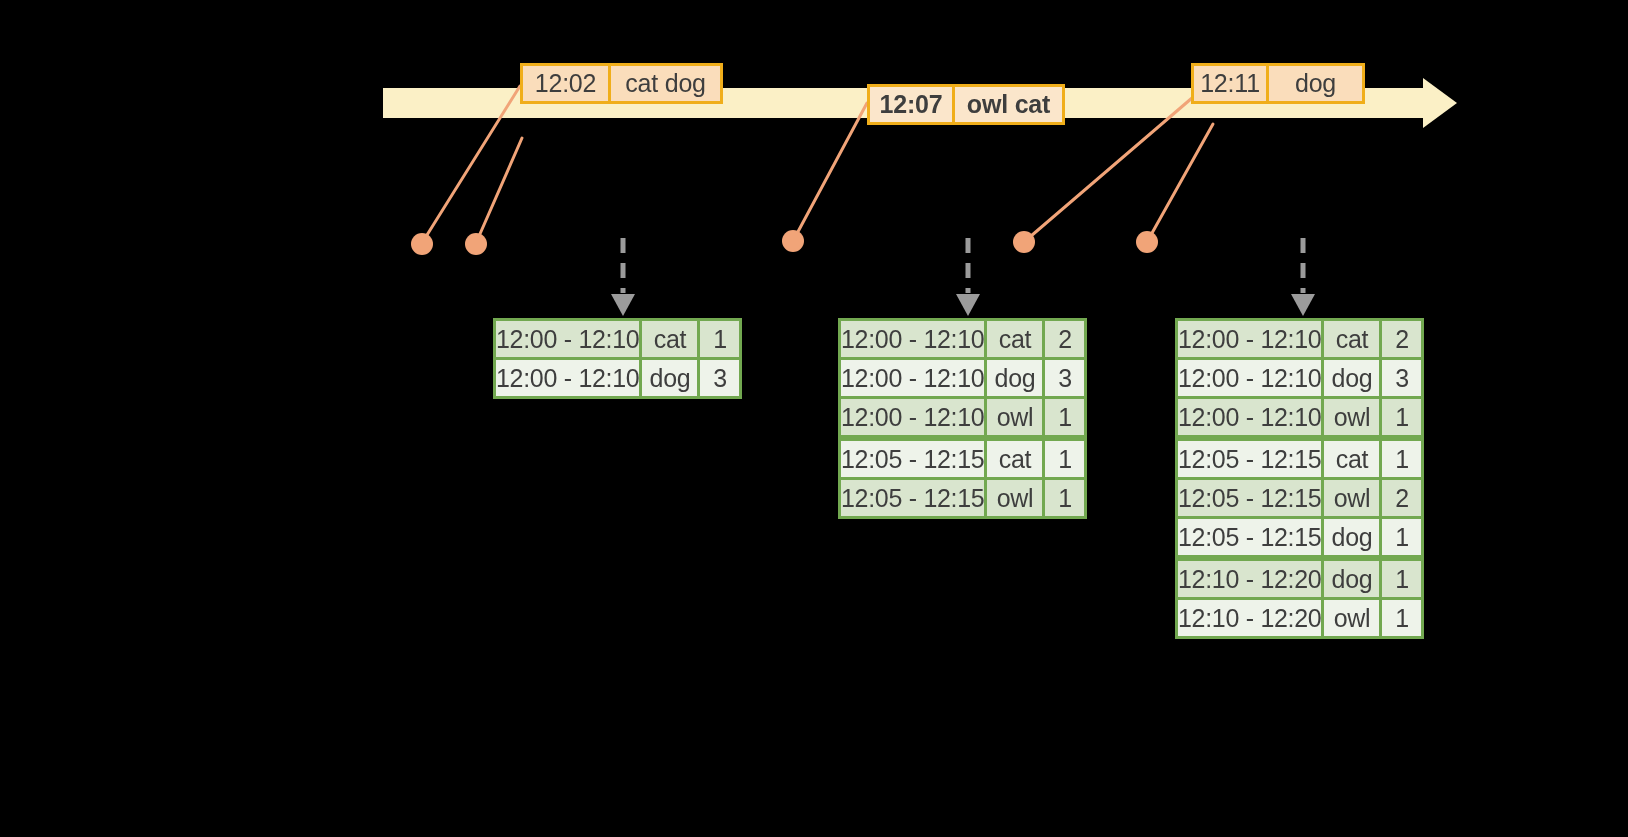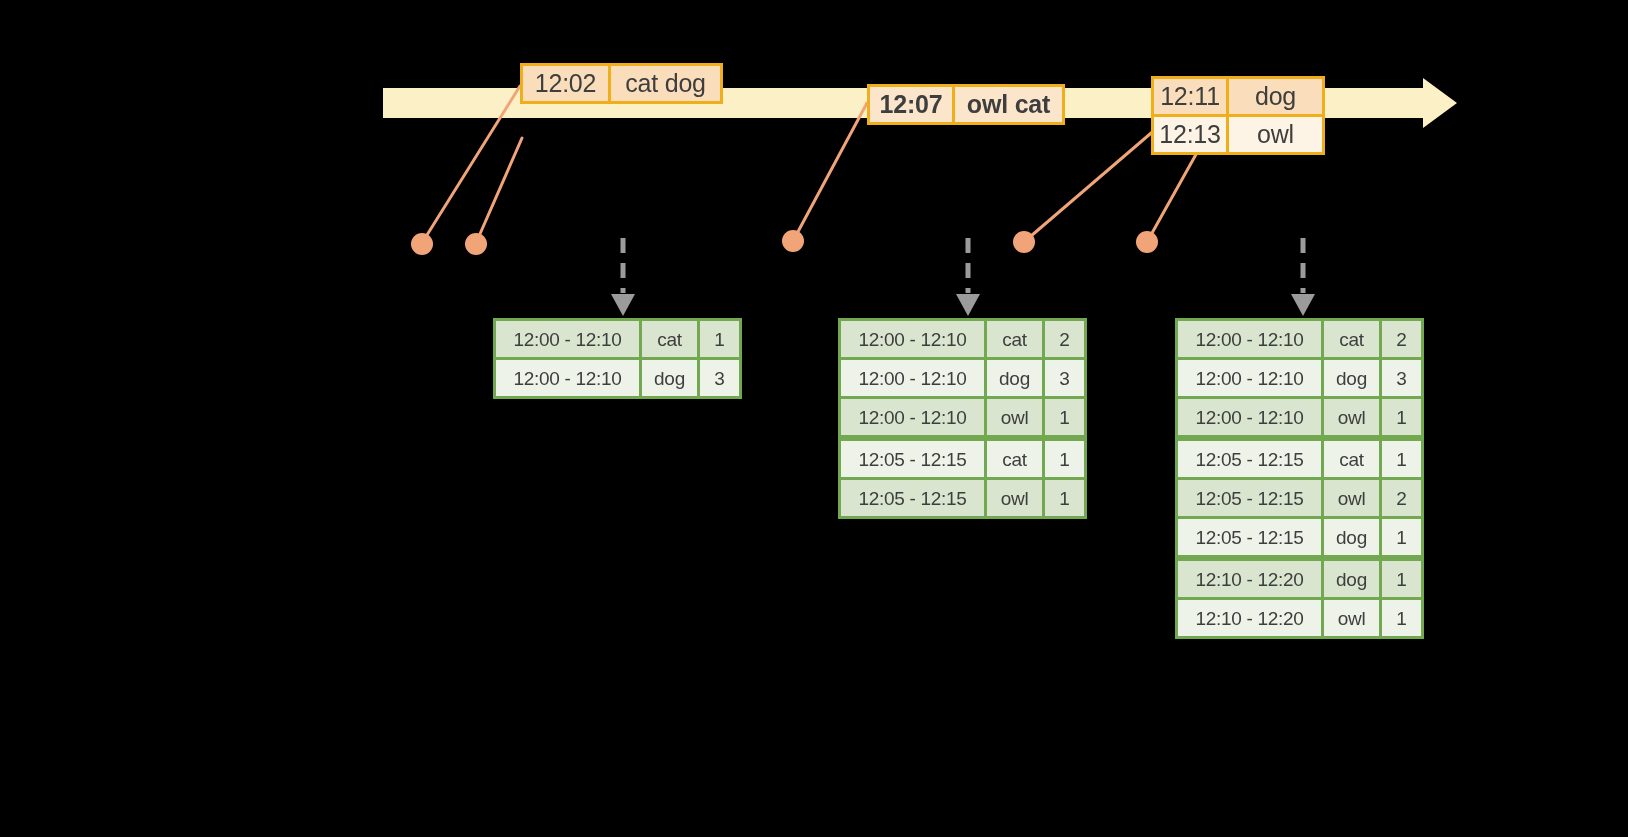--- a/index.html
+++ b/index.html
@@ -43,25 +43,25 @@
 
   .event-table .c-time{width:88px;}
   .event-table .c-word{width:112px;}
   #et2 .c-time{width:85px;}
   #et2 .c-word{width:110px;}
   #et3 .c-time{width:75px;}
   #et3 .c-word{width:96px;}
 
   #et1{left:520px;top:63px;}
   #et2{left:867px;top:84px;font-weight:bold;}
-  #et3{left:1151px;top:63px;margin-top:13px;}
+  #et3{left:1191px;top:63px;}
 
   .result-table td{
     border:3px solid var(--result-border);
-    height:36px;font-size:19px;letter-spacing:-0.3px;margin-top:32px;
+    height:36px;font-size:25px;letter-spacing:-0.3px;margin-top:32px;
   }
   .result-table tr:nth-child(odd) td{background:var(--result-row-dark);}
   .result-table tr:nth-child(even) td{background:var(--result-row-light);}
   .result-table tr.group-break td{border-top-width:6px;}
 
   .result-table .c-time{width:146px;}
   .result-table .c-word{width:58px;}
   .result-table .c-count{width:42px;}
 
   #rt1{left:493px;top:318px;}
@@ -133,24 +133,20 @@
   <table id="et3" class="event-table">
     <colgroup>
         <col class="c-time">
         <col class="c-word">
       </colgroup>
   <tbody>
         <tr>
           <td>12:11</td>
           <td>dog</td>
         </tr>
-        <tr>
-          <td>12:13</td>
-          <td>owl</td>
-        </tr>
       </tbody>
     </table>
 
   <table id="rt1" class="result-table">
     <colgroup>
         <col class="c-time">
         <col class="c-word">
         <col class="c-count">
       </colgroup>
   <tbody>

